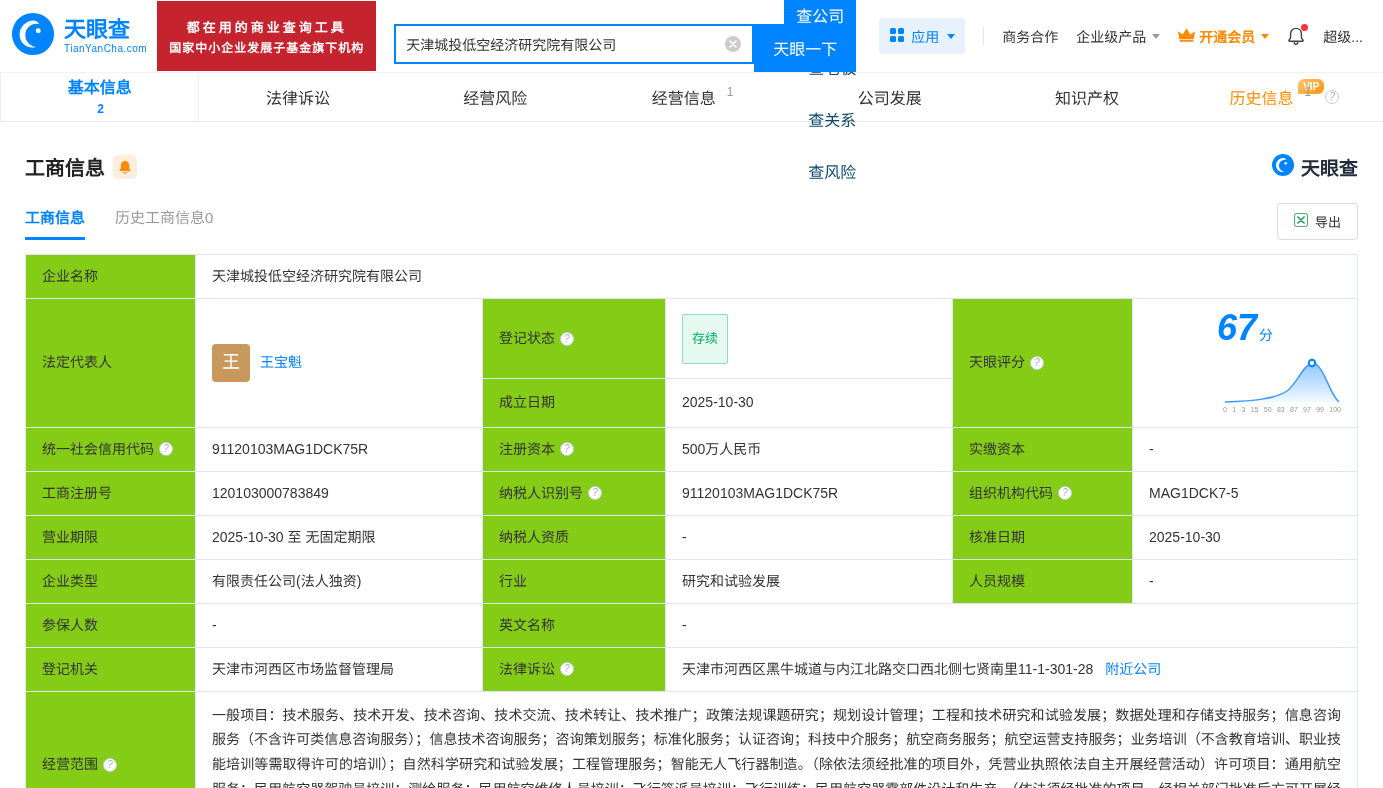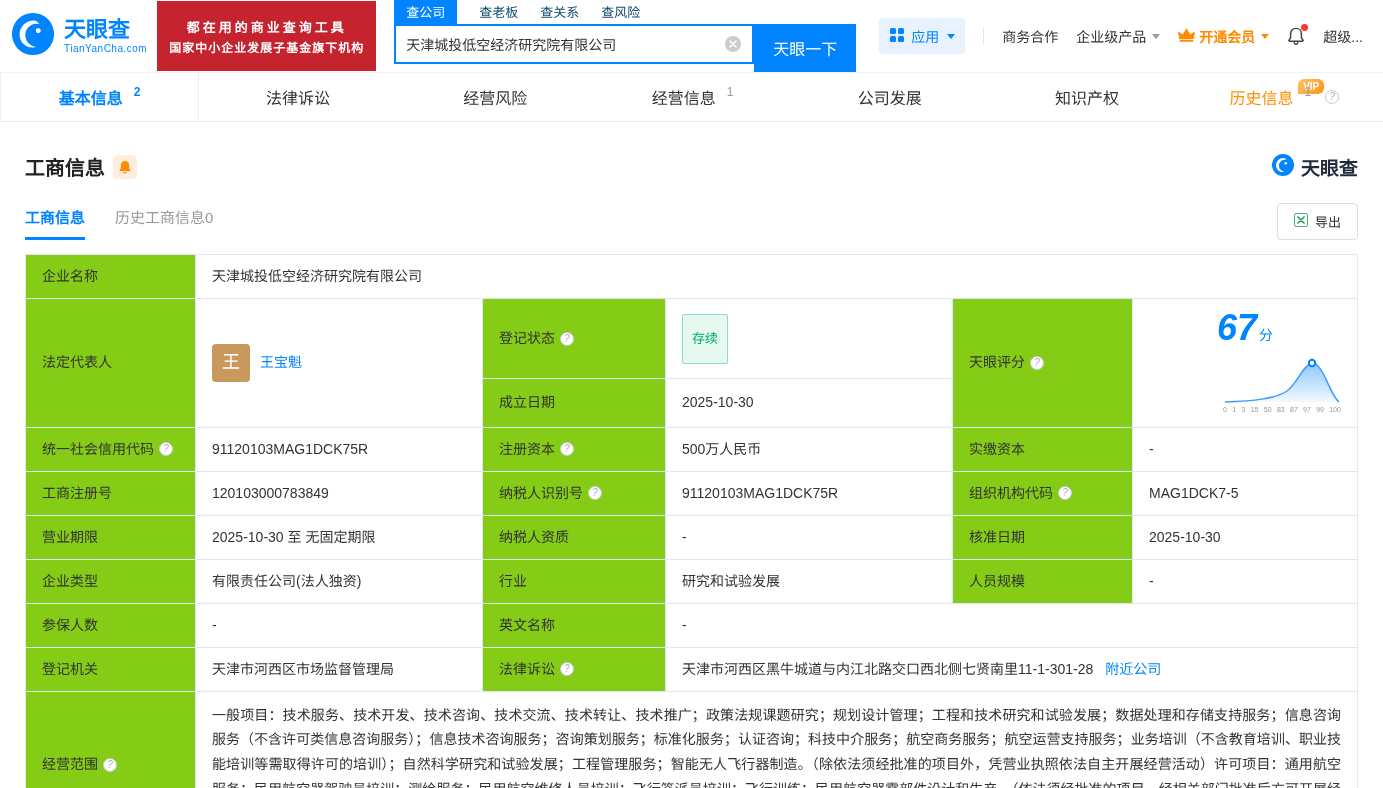--- a/index.html
+++ b/index.html
@@ -10,21 +10,21 @@
   .topbar { height:72px; display:flex; align-items:center; padding:0 20px 0 10px; }
   .logo { display:flex; align-items:center; gap:8px; cursor:pointer; }
   .logo svg { width:46px; height:46px; }
   .logo-name { color:#0084ff; font-size:22px; font-weight:bold; line-height:1.1; }
   .logo-domain { color:#0084ff; font-size:10px; letter-spacing:.5px; }
   .promo { background:#c5232e; color:#fff; margin-left:10px; padding:16px 12px; text-align:center; }
   .promo-l1 { font-size:13px; font-weight:bold; letter-spacing:3px; }
   .promo-l2 { font-size:12px; font-weight:bold; letter-spacing:1px; margin-top:2px; }
 
   .search-area { margin-left:18px; display:flex; flex-direction:column; }
-  .search-tabs { display:flex; align-items:flex-end; gap:22px; height:24px; font-size:13px; }
+  .search-tabs { display:flex; align-items:flex-end; gap:22px; height:24px; font-size:16px;flex-direction:column; }
   .stab { color:#0c4a6e; cursor:pointer; padding:3px 0; }
   .stab.active { background:#0084ff; color:#fff; padding:3px 12px; }
   .search-row { display:flex; }
   .search-box { width:360px; height:40px; border:2px solid #0084ff; background:#fff; display:flex; align-items:center; }
   .search-box input { flex:1; border:none; outline:none; font-size:14px; padding:0 10px; color:#333;
     font-family:"Liberation Sans","DejaVu Sans",sans-serif; }
   .clear-btn { width:18px; height:18px; margin-right:10px; cursor:pointer; flex:none; }
   .search-btn { width:102px; height:48px; background:#0084ff; color:#fff; border:none; font-size:16px; cursor:pointer;
     font-family:"Liberation Sans","DejaVu Sans",sans-serif; }
 
@@ -38,21 +38,21 @@
   .nav-vip { color:#ff8a00; font-weight:bold; cursor:pointer; display:flex; align-items:center; gap:4px; }
   .vsep { width:1px; height:18px; background:#e5e5e5; }
   .bell-wrap { position:relative; cursor:pointer; display:flex; }
   .bell-dot { position:absolute; top:-3px; right:-3px; width:7px; height:7px; background:#f33; border-radius:50%; }
 
   
   .main-tabs { display:flex; height:50px; border-top:1px solid #f2f2f2; border-bottom:1px solid #e9e9e9; }
   .mtab { flex:1; display:flex; align-items:center; justify-content:center; gap:9px; font-size:16px; color:#333;
     cursor:pointer; position:relative; }
   .mtab .cnt { font-size:12px; color:#999; vertical-align:4px; margin-left:2px; position:relative; top:-5px; }
-  .mtab.active { color:#0084ff; font-weight:bold; border-left:1px solid #eee; border-right:1px solid #eee; }
+  .mtab.active { color:#0084ff; font-weight:bold; border-left:1px solid #eee; border-right:1px solid #eee;flex-direction:column; }
   .mtab.active .cnt { color:#0084ff; }
   .mtab.orange { color:#ff9000; }
   .vip-tag { position:absolute; top:6px; left:57%; background:linear-gradient(135deg,#ffc46b,#ff9212); color:#fff;
     font-size:10px; font-weight:bold; padding:1px 5px; border-radius:6px 6px 6px 0; line-height:1.3; }
   .help { display:inline-block; width:14px; height:14px; line-height:12px; text-align:center;
     border:1px solid #c5ccd6; border-radius:50%; color:#a9b0bb; font-size:10px; font-weight:normal;
     margin-left:5px; background:#fff; cursor:pointer; flex:none; }
 
   
   .content { padding:0 25px; }

